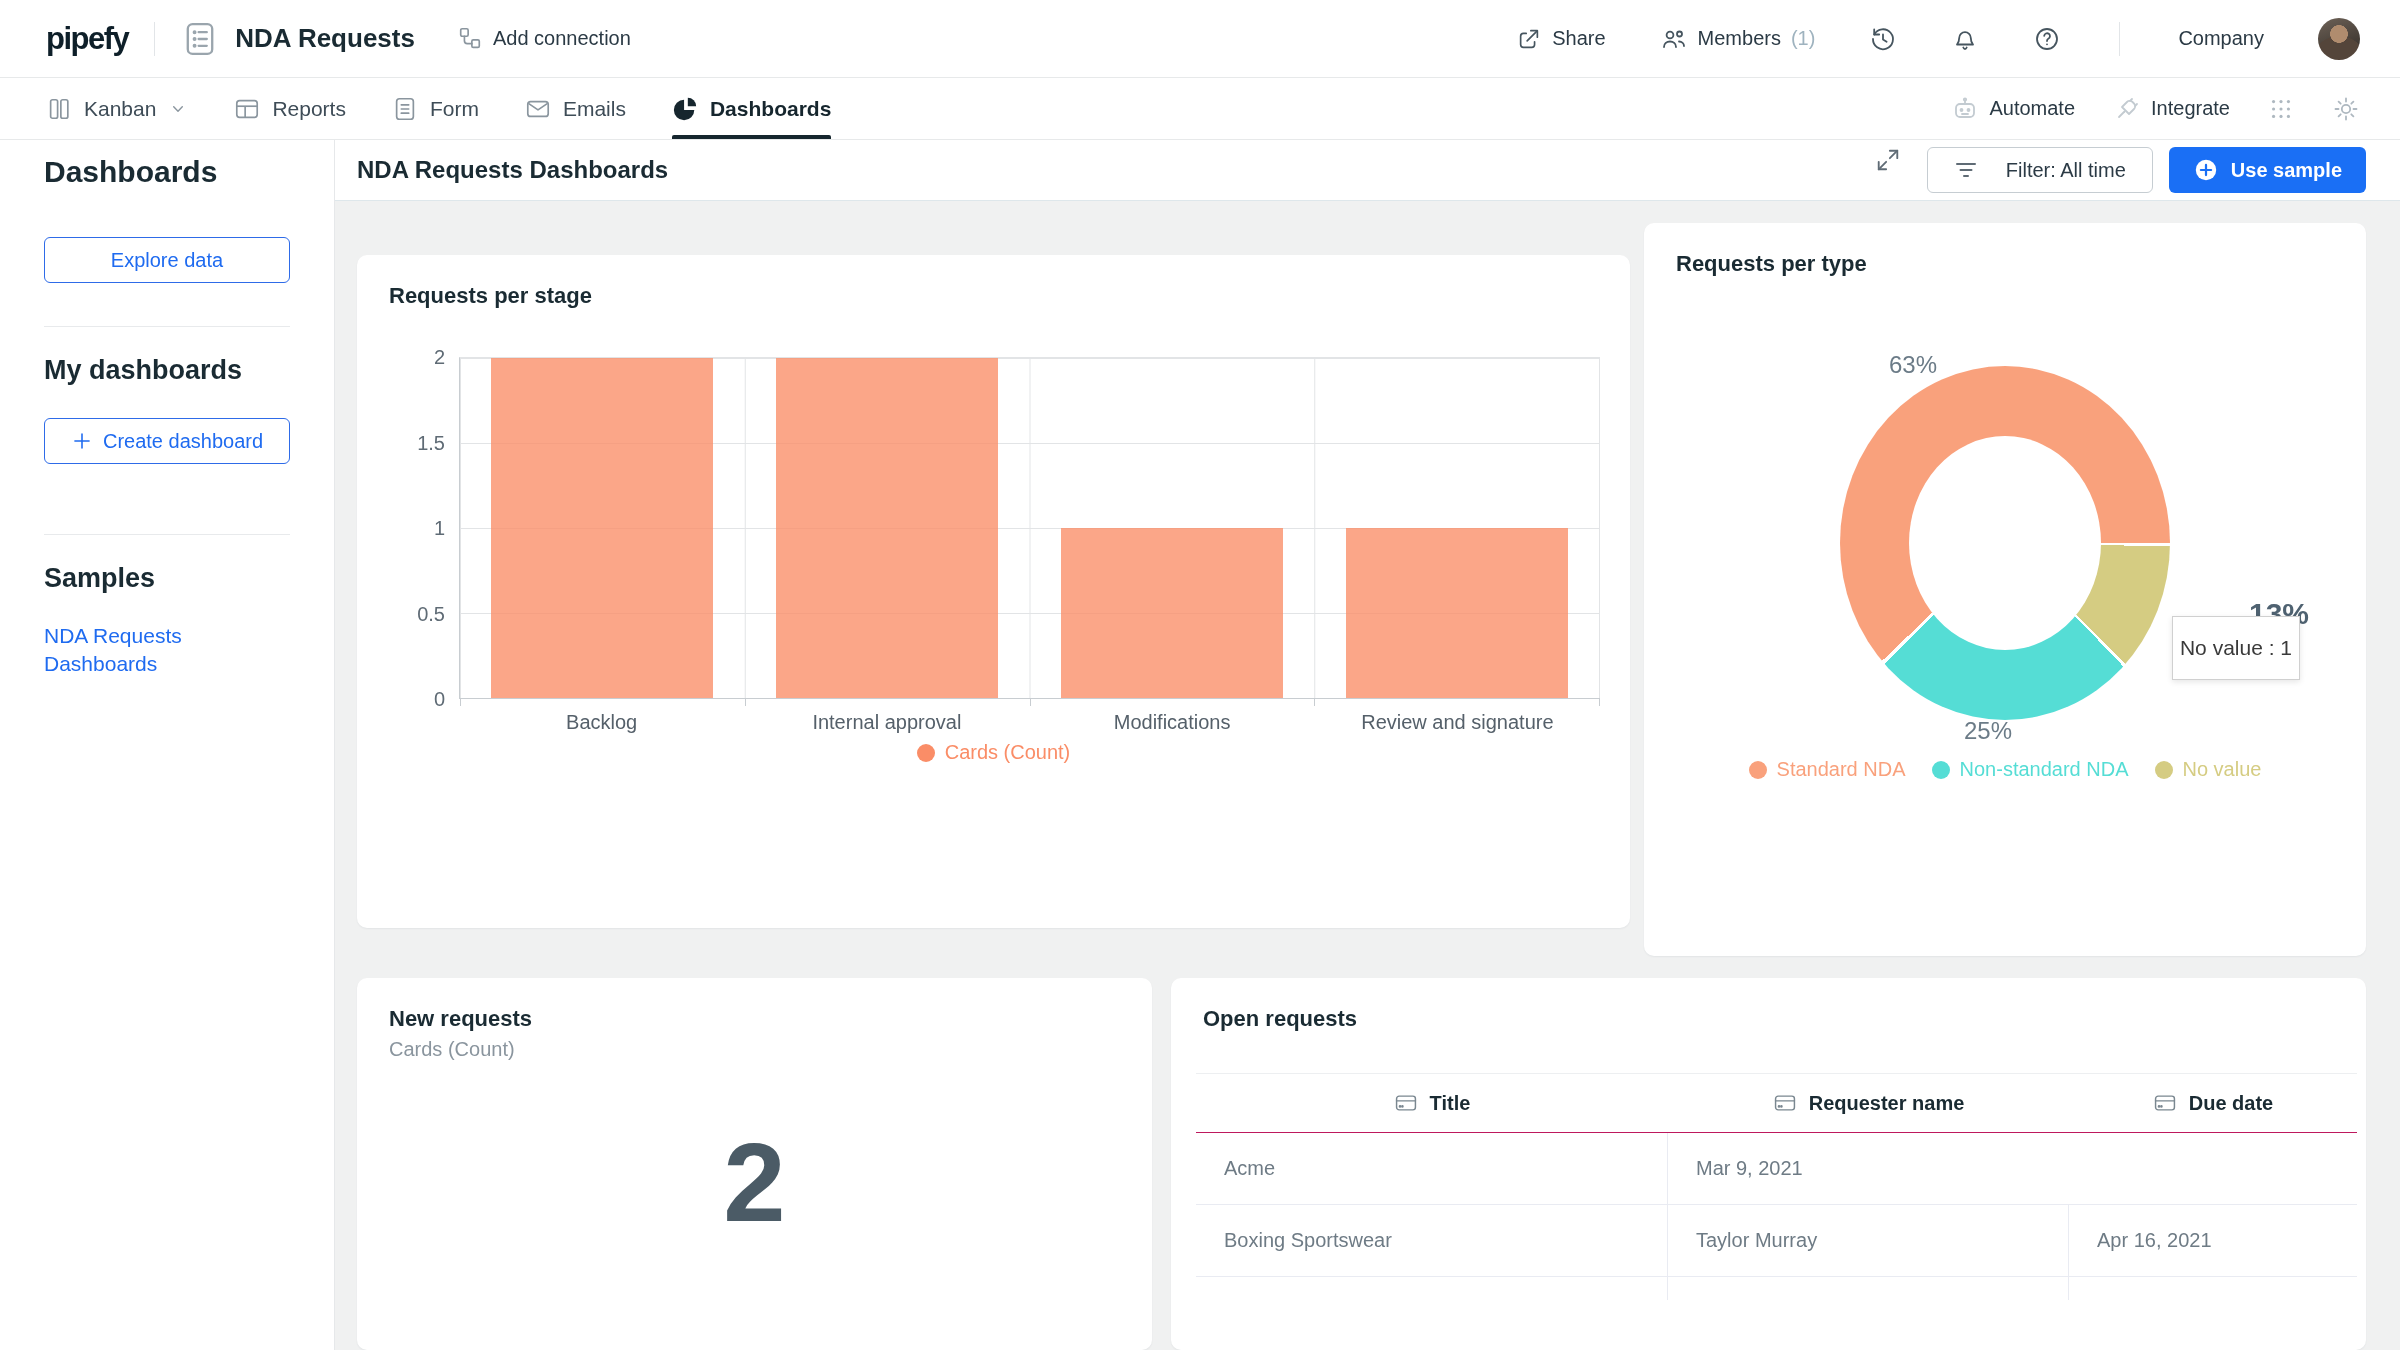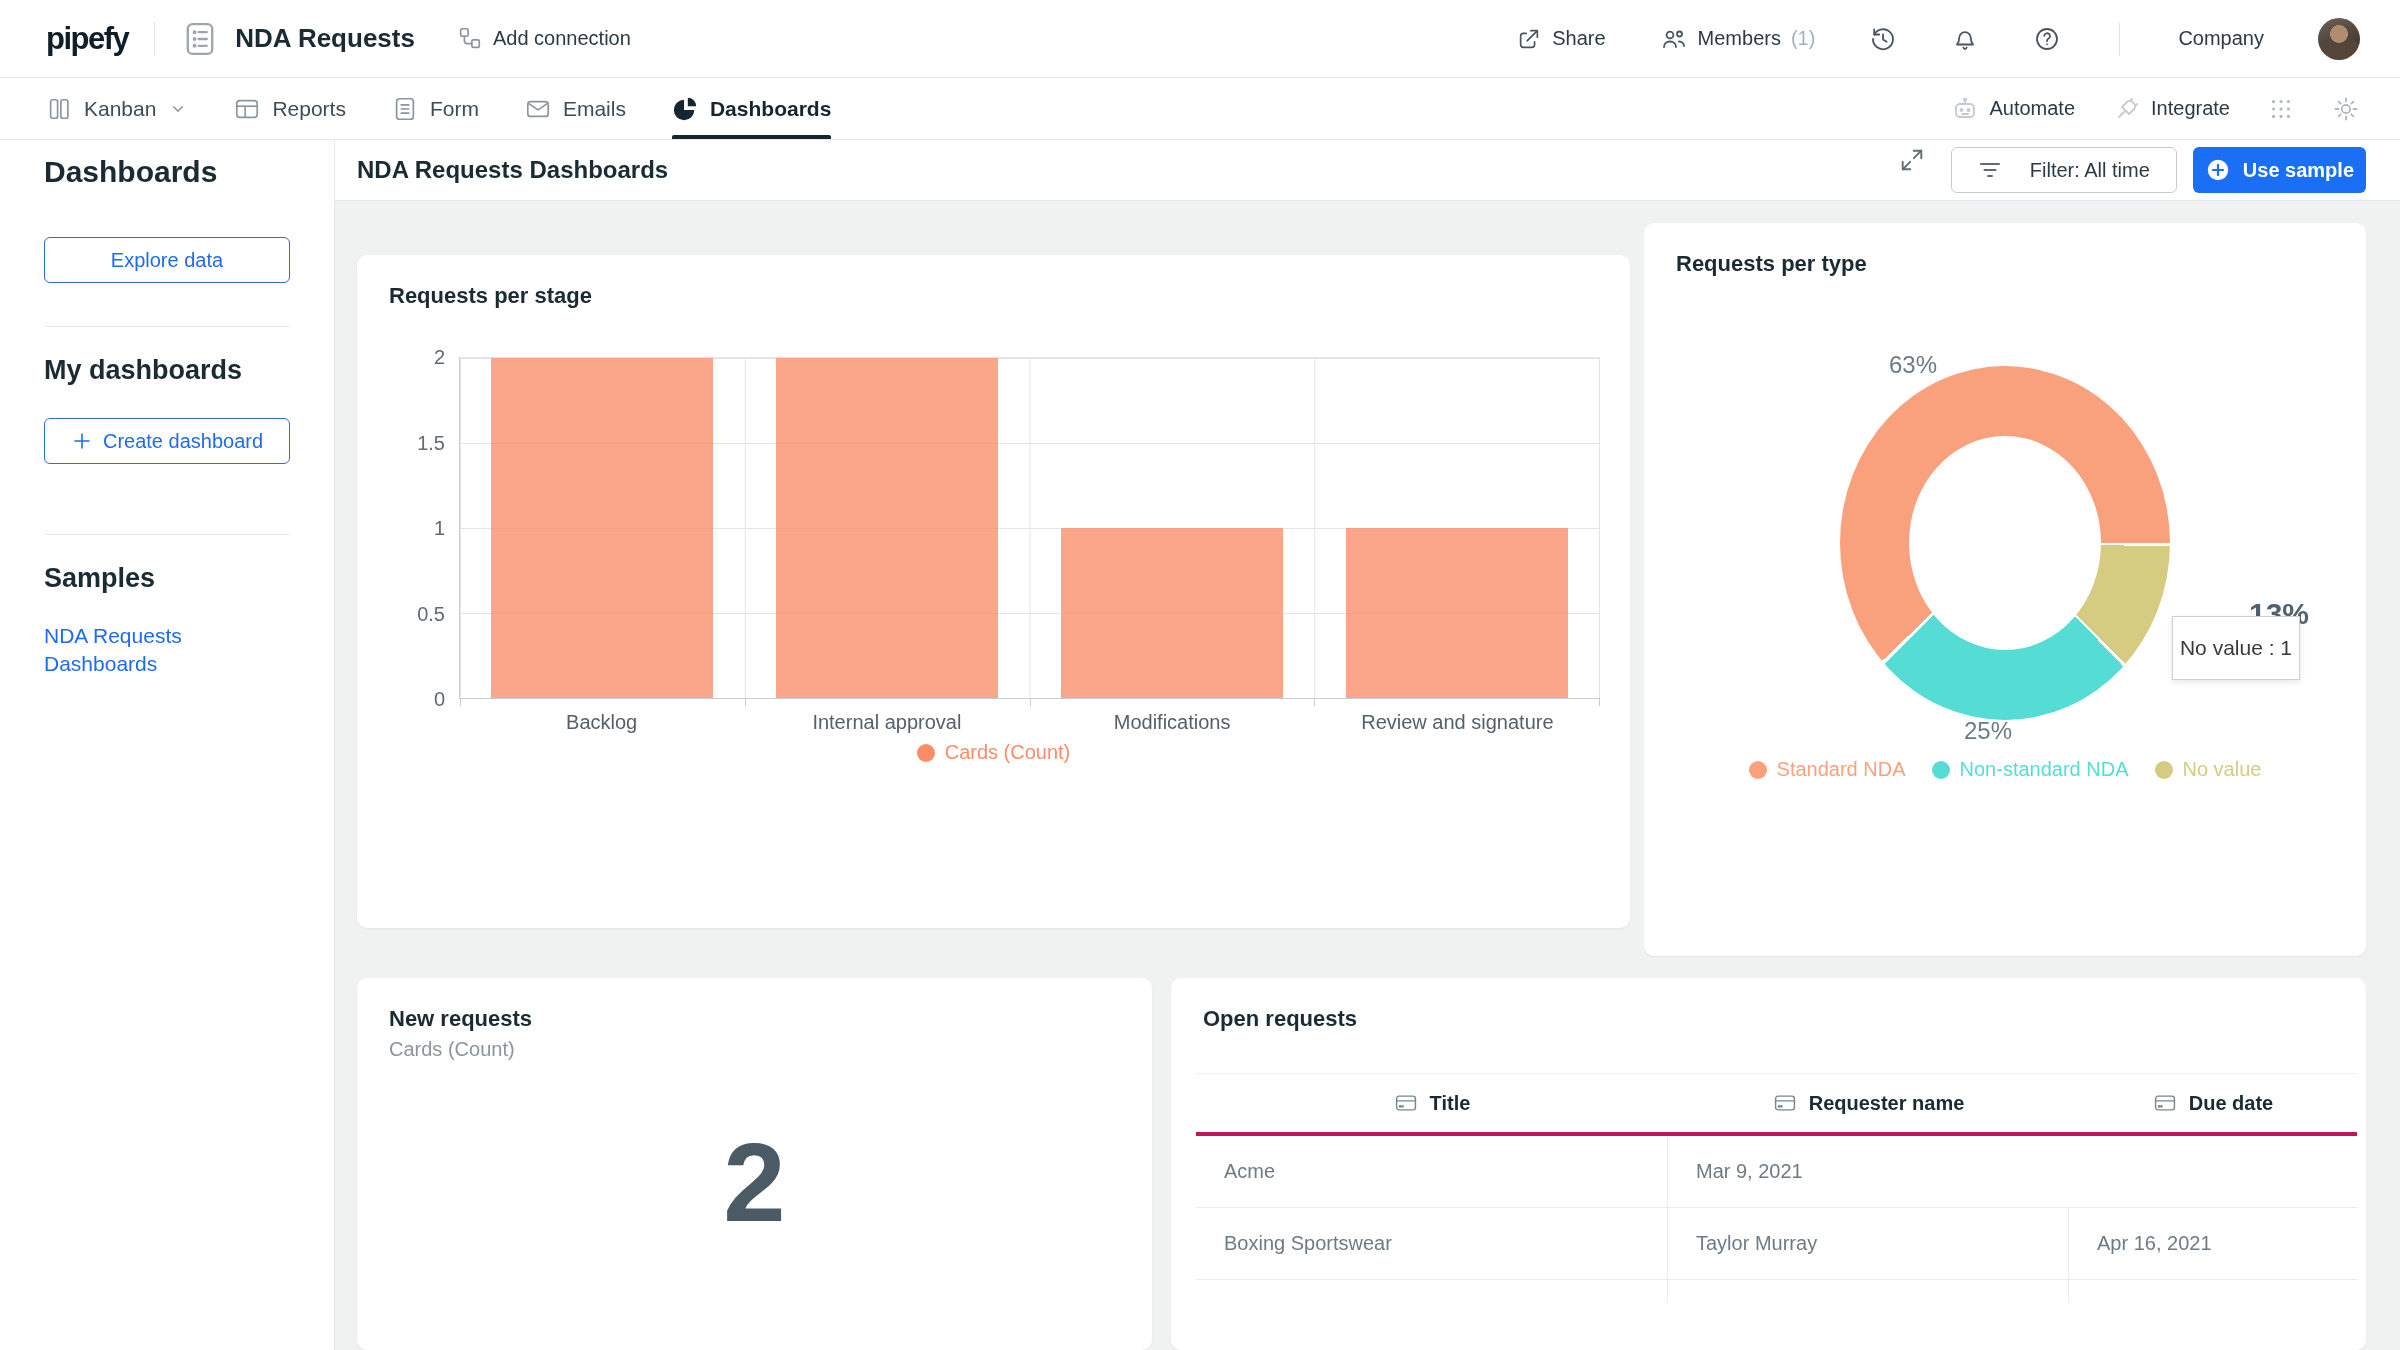--- a/index.html
+++ b/index.html
@@ -61,21 +61,21 @@
   .main-header { height:100px; background:#fff; border-bottom:1px solid #DEE7EB;
     display:flex; align-items:center; padding:0 34px 0 22px; }
   .main-title { font-size:24px; font-weight:700; }
   .mh-right { margin-left:auto; display:flex; align-items:flex-start; gap:16px; }
   .expand-btn { background:none; border:none; color:#5F6B75; cursor:pointer;
     display:flex; margin-right:10px; }
   .filter-btn { height:46px; padding:0 26px; background:#fff; border:1px solid #C6CDD2;
     border-radius:6px; display:flex; align-items:center; gap:28px; font-size:20px;
     color:#2B3A45; font-family:inherit; cursor:pointer; }
   .filter-btn svg { color:#5F6B75; }
-  .use-sample { height:46px; padding:0 12px; background:#1A6FF5; border:none;
+  .use-sample { height:46px; padding:0 24px; background:#1A6FF5; border:none;
     border-radius:6px; display:flex; align-items:center; gap:12px; font-size:20px;
     font-weight:700; color:#fff; font-family:inherit; cursor:pointer; }
 
   .dash-area { padding:22px 34px 0 22px; }
   .row1 { display:flex; gap:14px; }
   .row2 { display:flex; gap:19px; margin-top:22px; }
   .card { background:#fff; border-radius:10px; box-shadow:0 1px 2px rgba(20,40,60,.06);
     position:relative; }
   .card-title { font-size:22px; font-weight:700; position:absolute; left:32px; top:28px; }
   .card-sub { font-size:20px; color:#8A959E; position:absolute; left:32px; top:60px; }
@@ -126,21 +126,21 @@
 
   
   .card-table { width:1195px; height:372px; }
   .table-wrap { position:absolute; left:25px; right:9px; top:95px; }
   .t-divider { border:none; border-top:1px solid #EDEFF1; width:100%; }
   .t-header { display:grid; grid-template-columns:472px 401px 288px; height:58px;
     align-items:center; }
   .t-h-cell { display:flex; align-items:center; justify-content:center; gap:12px;
     font-size:20px; font-weight:700; color:#1A2B33; }
   .t-h-cell svg { color:#7A8790; }
-  .t-rows { border-top:4px solid #be185d; }
+  .t-rows { border-top:1px solid #be185d; }
   .t-row { display:grid; grid-template-columns:472px 401px 288px; height:72px;
     border-bottom:1px solid #E9EBF2; cursor:pointer; }
   .t-row.partial { height:23px; border-bottom:none; }
   .t-cell { display:flex; align-items:center; padding-left:28px; font-size:20px;
     color:#6E7B85; border-right:1px solid #E9EBF2; overflow:hidden; }
   .t-cell:last-child { border-right:none; }
 </style>
 </head>
 <body>
 

